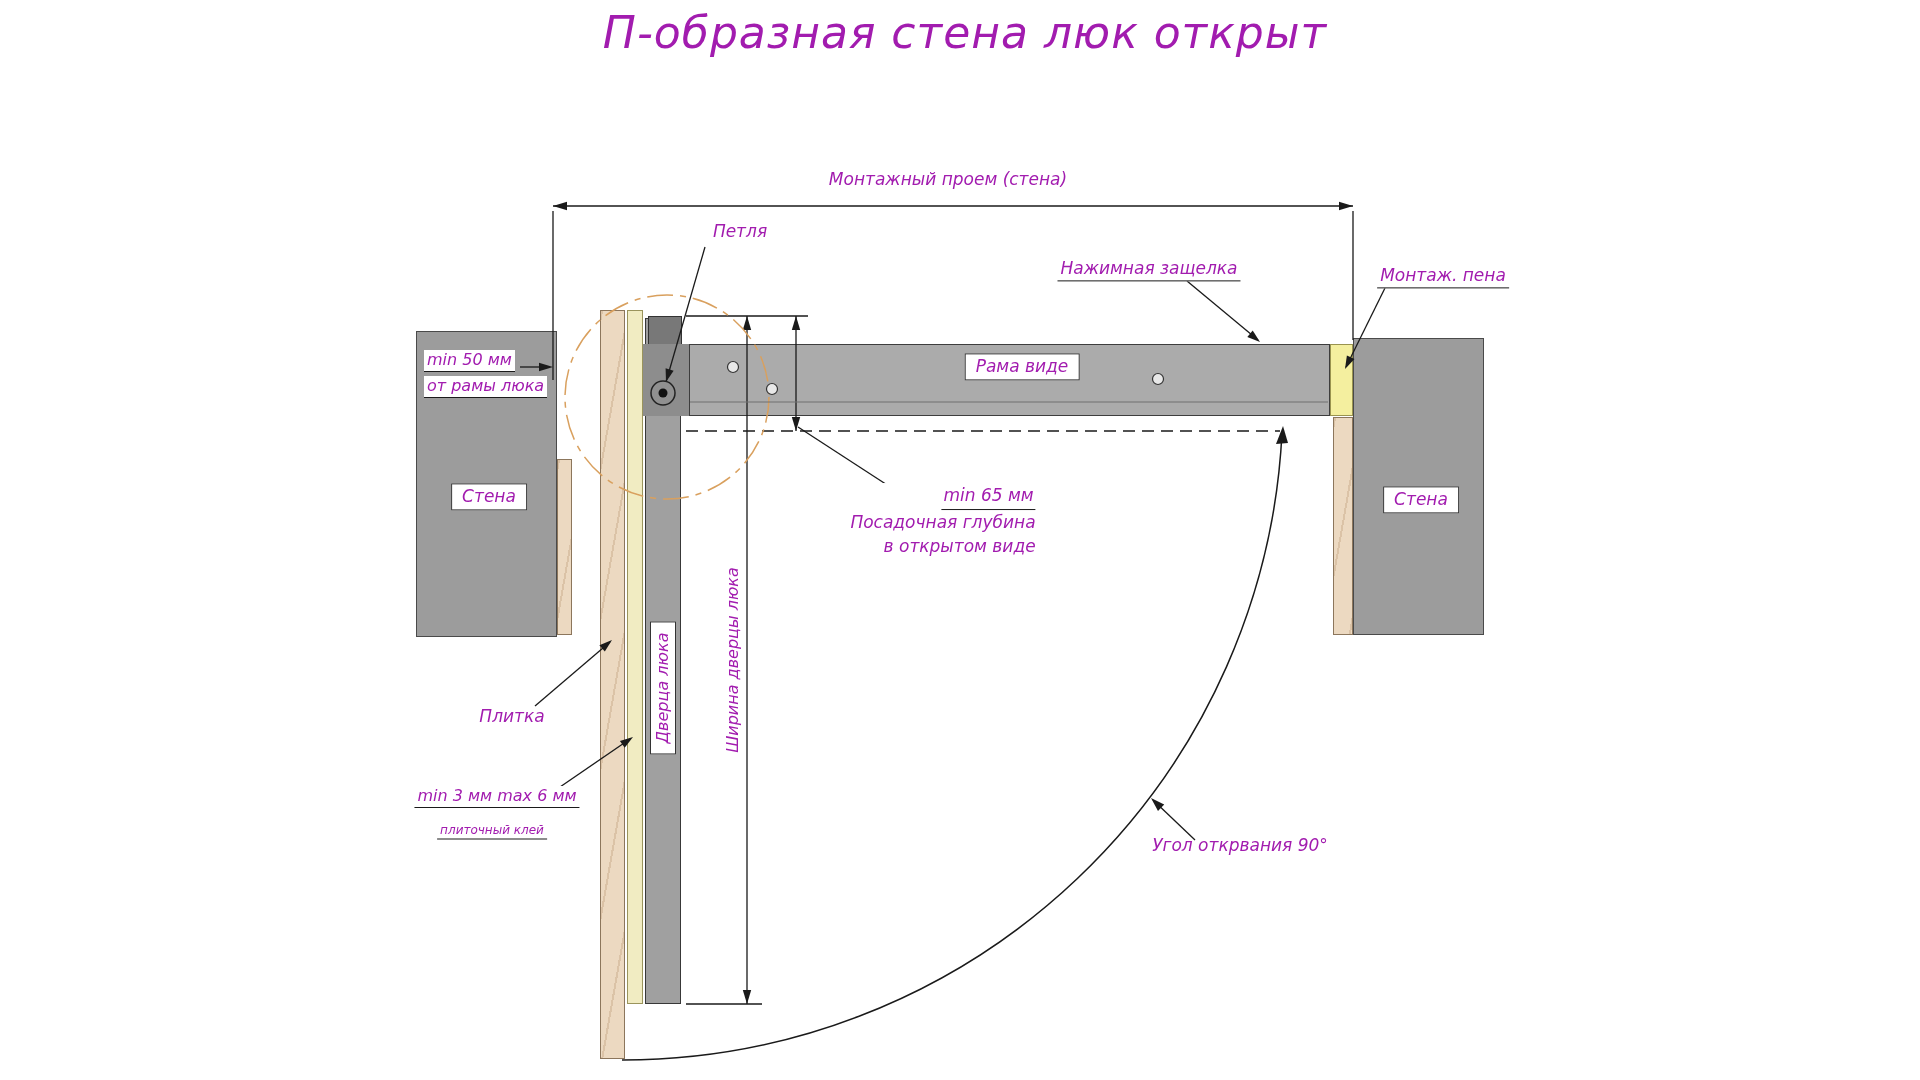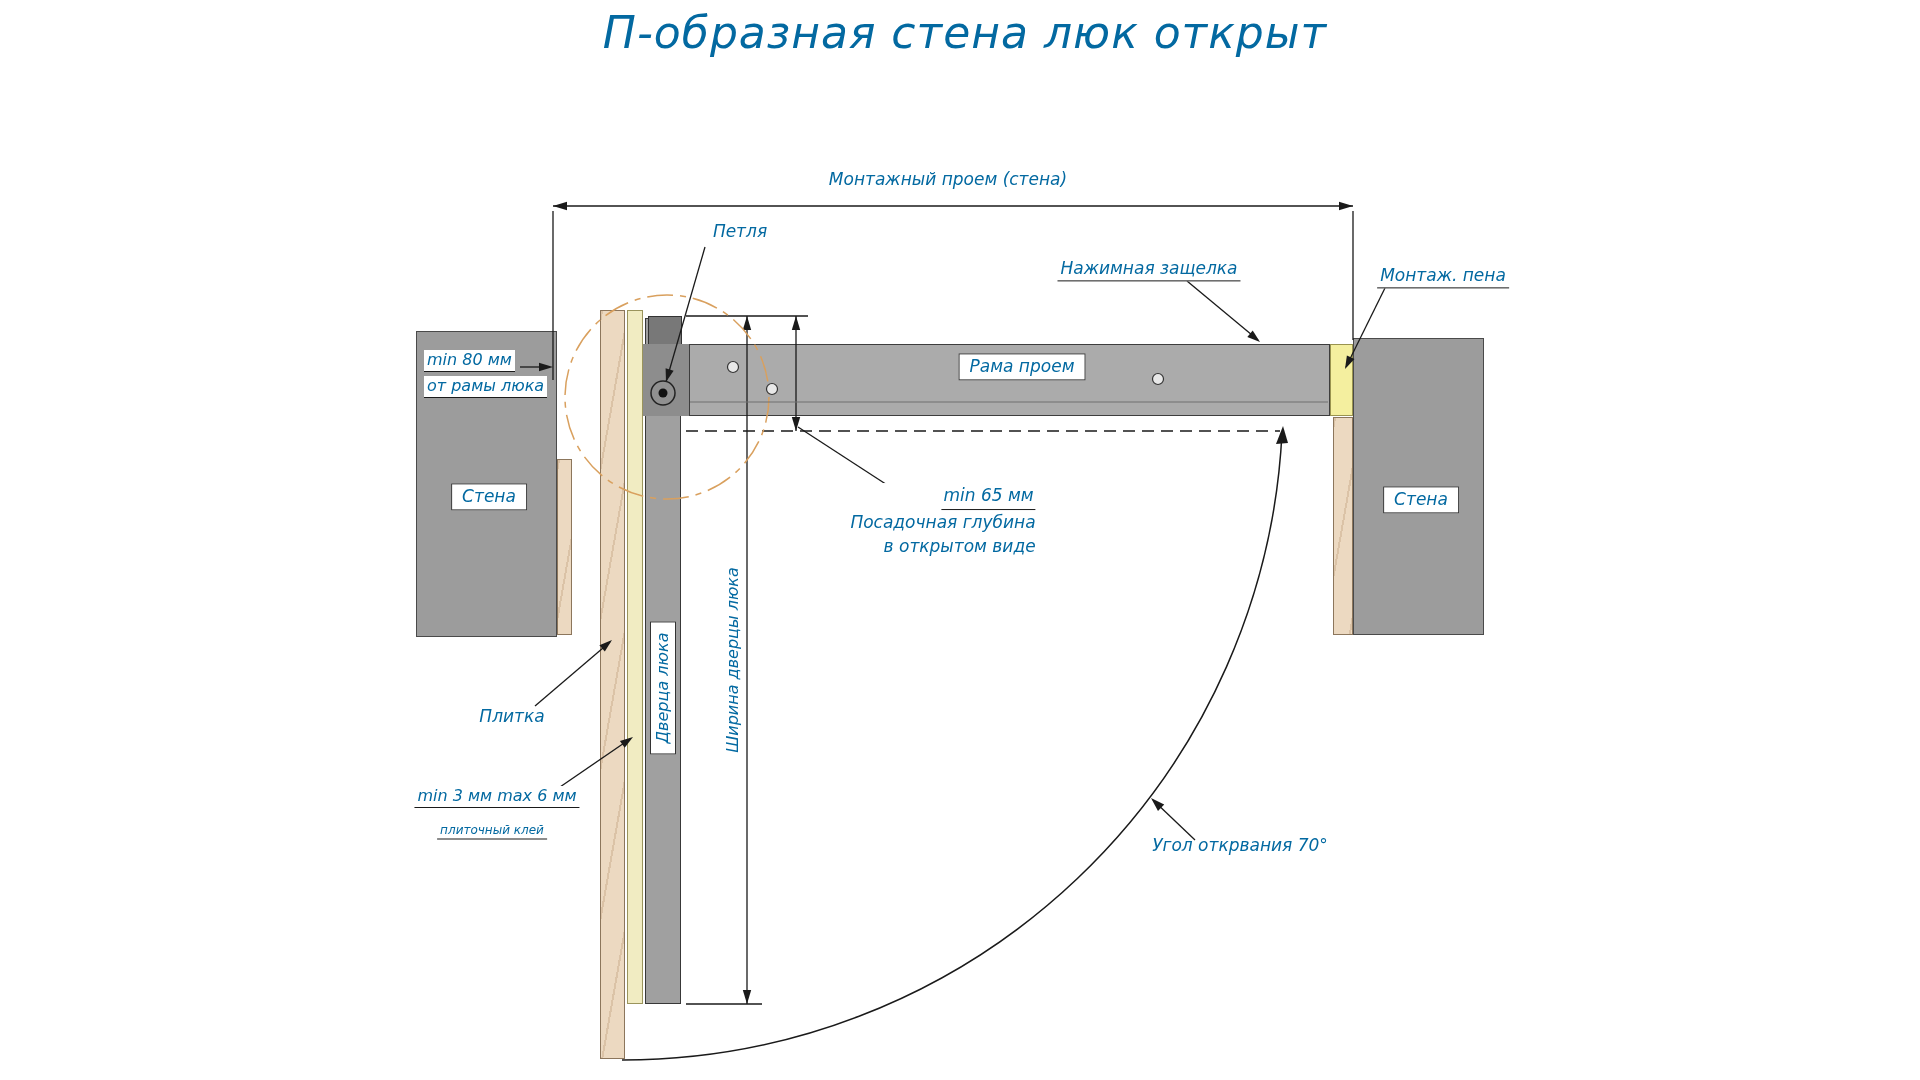--- a/index.html
+++ b/index.html
@@ -1,18 +1,18 @@
 <!DOCTYPE html>
 <html style="--wall: #9c9c9c; --frame: #ababab; --door: #a0a0a0; --tile: #ecd9c1; --adhesive: #f1ecc2; --foam: #f4ef9f; --hinge-circle: #d9a05e; --line: #1a1a1a;"><head>
 <meta charset="utf-8">
 <style>
   html,body{margin:0;padding:0;background:#fff;}
   .canvas{
     position:relative;width:1920px;height:1080px;background:#fff;overflow:hidden;
-    font-family:"DejaVu Sans",sans-serif;font-style:italic;color:#0369a1;
+    font-family:"DejaVu Sans",sans-serif;font-style:italic;color:#a21caf;
   }
   .title{
     position:absolute;left:965px;top:32px;transform:translate(-50%,-50%);
     font-size:44px;letter-spacing:1px;white-space:nowrap;font-weight:500;
   }
   .block{position:absolute;box-sizing:border-box;}
   .wall{background:var(--wall,#9c9c9c);border:1px solid #4a4a4a;}
   .tile{
     background-color:var(--tile,#ecd9c1);
     background-image:repeating-linear-gradient(100deg, rgba(150,105,60,.20) 0 2px, transparent 2px 26px);
@@ -119,38 +119,38 @@
   </svg>
 
   <div class="lbl plain" style="left:948px;top:180px;">Монтажный проем (стена)</div>
 
   <div class="lbl plain" style="left:740px;top:232px;">Петля</div>
 
   <div class="lbl u" style="left:1102px;top:270px;margin-left:47px;">Нажимная защелка</div>
 
   <div class="lbl u" style="left:1443px;top:277px;">Монтаж. пена</div>
 
-  <div class="lbl u left-align" style="left:424px;top:350px;font-size:16px;">min 80 мм</div>
+  <div class="lbl u left-align" style="left:424px;top:350px;font-size:16px;">min 50 мм</div>
   <div class="lbl u left-align" style="left:424px;top:376px;font-size:16px;text-align:center;">от рамы люка</div>
 
-  <div class="lbl boxed" style="left:1022px;top:367px;">Рама проем</div>
+  <div class="lbl boxed" style="left:1022px;top:367px;">Рама виде</div>
 
   <div class="lbl boxed" style="left:489px;top:497px;">Стена</div>
   <div class="lbl boxed" style="left:1421px;top:500px;">Стена</div>
 
   <div class="stack" style="left:943px;top:521px;">
     <div><span class="uline">min 65 мм</span></div>
     <div>Посадочная глубина</div>
     <div>в открытом виде</div>
   </div>
 
   <div class="lbl boxed vert" style="left:663px;top:688px;font-size:16px;">Дверца люка</div>
 
   <div class="lbl vert" style="left:733px;top:660px;font-size:16px;">Ширина дверцы люка</div>
 
   <div class="lbl plain" style="left:512px;top:717px;">Плитка</div>
 
   <div class="lbl u" style="left:497px;top:797px;font-size:16px;">min 3 мм max 6 мм</div>
   <div class="lbl u" style="left:492px;top:831px;font-size:12px;">плиточный клей</div>
 
-  <div class="lbl plain" style="left:1240px;top:846px;">Угол открвания 70°</div>
+  <div class="lbl plain" style="left:1240px;top:846px;">Угол открвания 90°</div>
 
 </div>
 
 </body></html>

